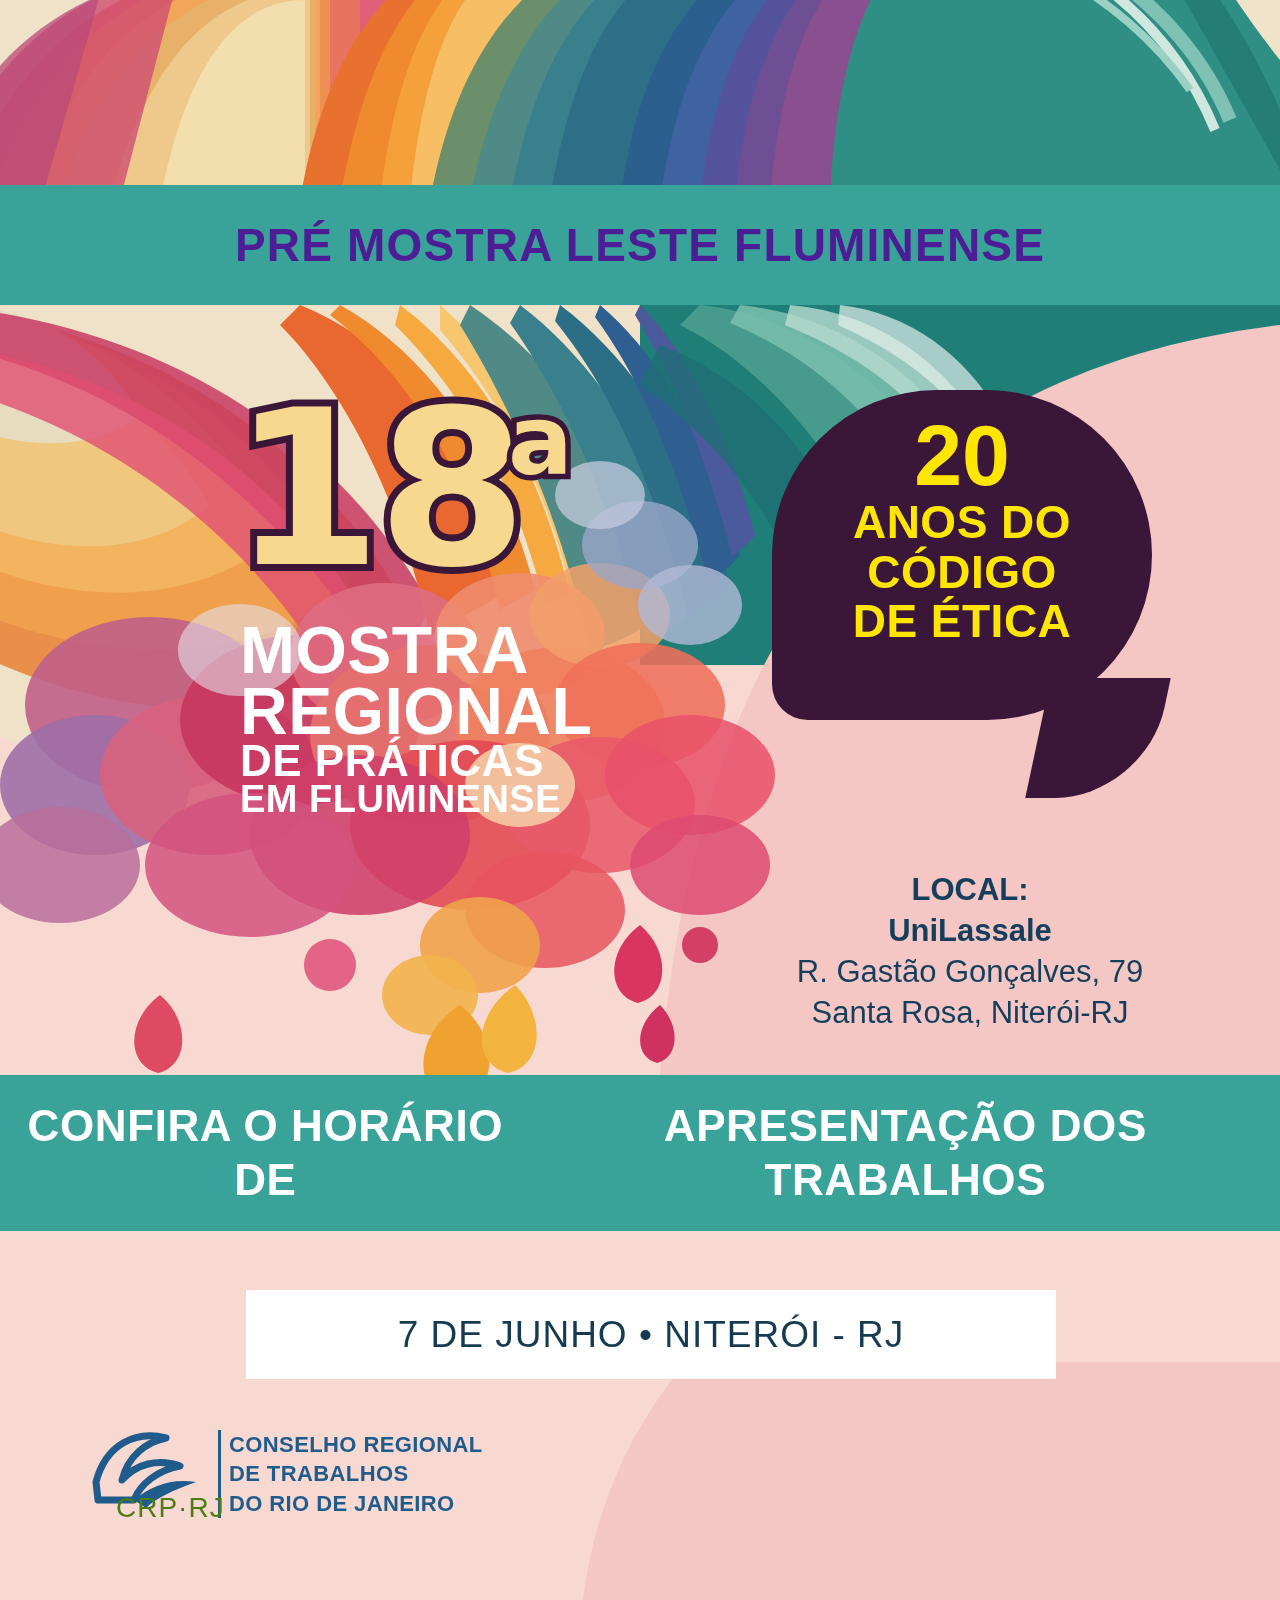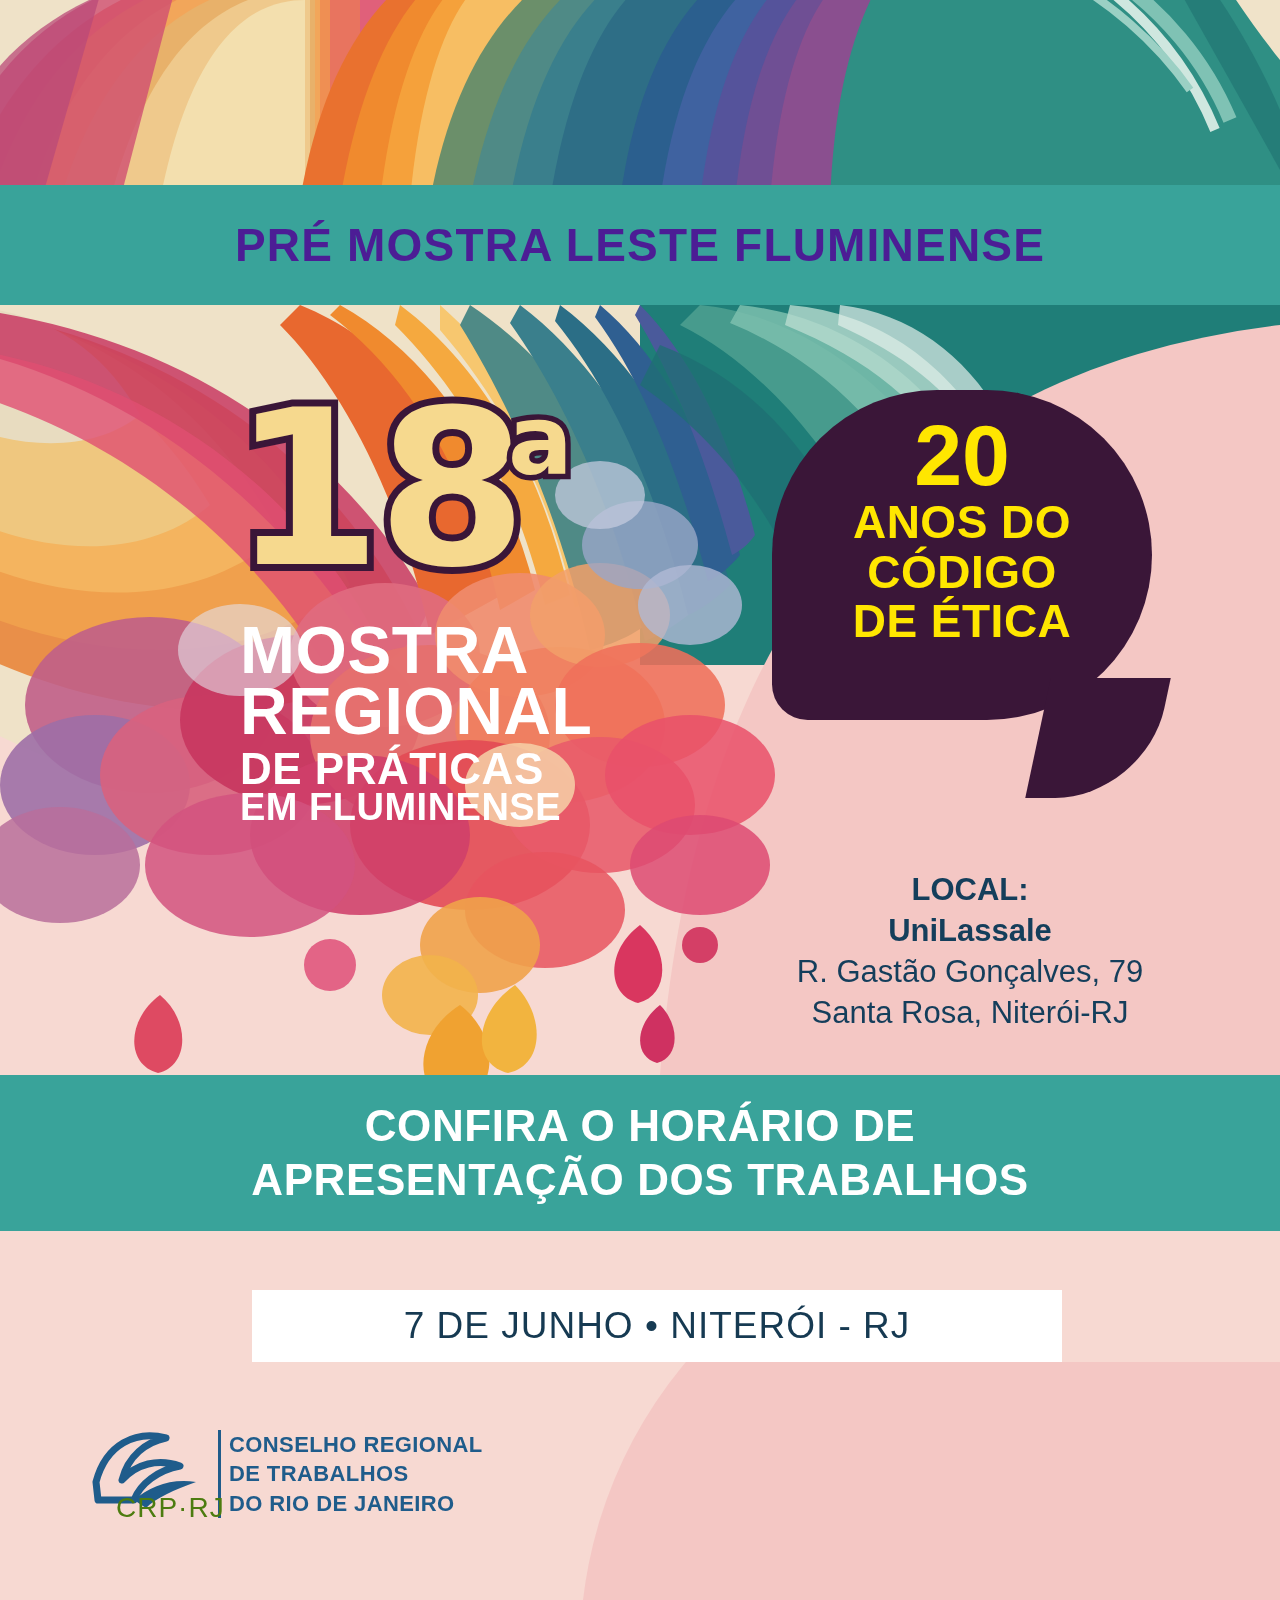--- a/index.html
+++ b/index.html
@@ -14,41 +14,41 @@
   .header-bar .title{color:#4c1d95;font-size:46px;font-weight:bold;letter-spacing:1.2px;white-space:nowrap;}
 
   
   .mid{position:absolute;left:0;top:305px;width:1280px;height:770px;overflow:hidden;background:#f7d9d2;}
 
   
   .logo-18{position:absolute;left:232px;top:378px;z-index:30;}
   .mostra-blk{position:absolute;left:240px;top:620px;z-index:30;color:#ffffff;font-weight:bold;line-height:0.92;}
   .mostra-blk .l1{font-size:66px;letter-spacing:0.5px;}
   .mostra-blk .l2{font-size:66px;letter-spacing:0.5px;}
-  .mostra-blk .l3{font-size:44px;letter-spacing:0.5px;margin-top:8px;}
+  .mostra-blk .l3{font-size:44px;letter-spacing:0.5px;}
   .mostra-blk .l4{font-size:38px;letter-spacing:0.5px;}
 
   
   .bubble{position:absolute;left:772px;top:390px;width:380px;height:330px;background:#3a1638;border-radius:185px 185px 185px 40px;z-index:30;}
   .bubble:after{content:"";position:absolute;right:-6px;bottom:-78px;width:120px;height:120px;background:#3a1638;border-radius:0 0 90px 0;transform:skewX(-12deg);}
   .bubble .b20{position:relative;z-index:2;color:#ffe600;font-size:86px;font-weight:bold;text-align:center;line-height:1;padding-top:22px;}
   .bubble .bl{position:relative;z-index:2;color:#ffe600;font-size:46px;font-weight:bold;text-align:center;line-height:1.08;letter-spacing:0.5px;}
 
   
   .local{position:absolute;left:740px;top:870px;width:460px;text-align:center;color:#143e5b;z-index:30;line-height:1.32;}
   .local .lbl{font-size:31px;font-weight:bold;}
   .local .ln{font-size:31px;font-weight:bold;}
   .local .ln.thin{font-weight:normal;}
 
   
-  .callout{position:absolute;left:0;top:1075px;width:1280px;height:156px;background:#39a39a;z-index:20;display:flex;flex-direction:column;align-items:center;justify-content:center;}
+  .callout{position:absolute;left:0;top:1075px;width:1280px;height:156px;background:#39a39a;z-index:20;display:flex;flex-direction:row;align-items:center;justify-content:center;}
   .callout .c1,.callout .c2{color:#fff;font-size:44px;font-weight:bold;line-height:1.22;letter-spacing:0.6px;text-align:center;}
 
   
-  .datebar{position:absolute;left:252px;top:1290px;width:810px;height:72px;background:#ffffff;z-index:25;display:flex;align-items:center;justify-content:center;}
+  .datebar{position:absolute;left:246px;top:1290px;width:810px;height:89px;background:#ffffff;z-index:25;display:flex;align-items:center;justify-content:center;}
   .datebar .txt{color:#163a52;font-size:37px;letter-spacing:1px;}
 
   
   .bottom{position:absolute;left:0;top:1362px;width:1280px;height:238px;background:#f7d9d2;overflow:hidden;z-index:10;}
   .bottom .pinkcurve{position:absolute;left:580px;top:-160px;width:900px;height:700px;background:#f4c7c4;border-radius:450px 0 0 0;}
 
   
   .crp{position:absolute;left:88px;top:1428px;z-index:30;display:flex;align-items:center;}
   .crp .mark{width:118px;height:92px;position:relative;}
   .crp .wordmark{color:#1f5c8b;font-weight:bold;font-size:22px;line-height:1.32;letter-spacing:0.4px;padding-left:8px;border-left:3px solid #1f5c8b;margin-left:12px;}

